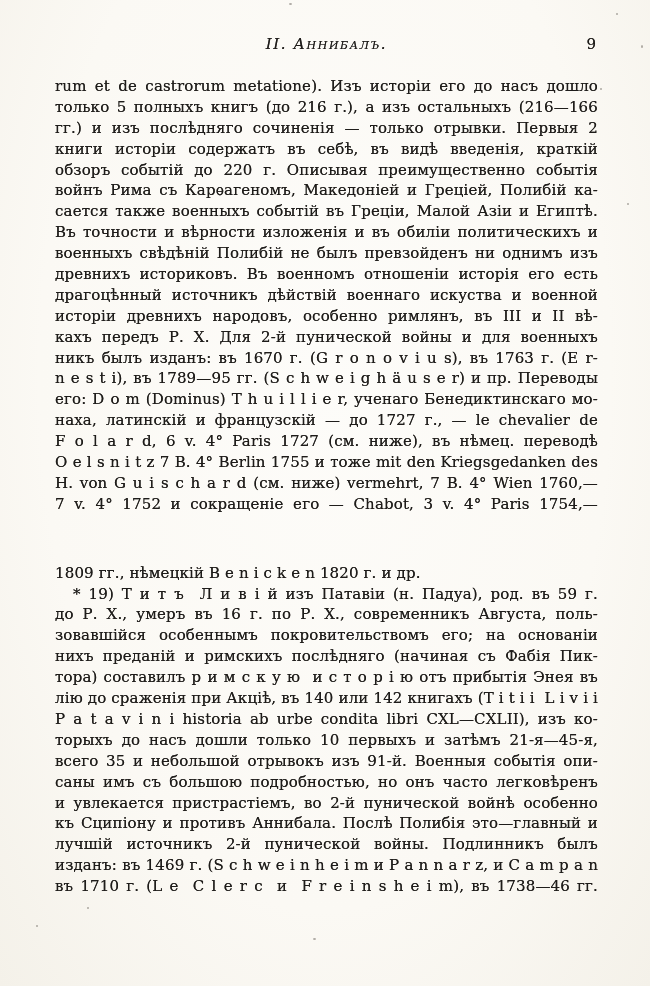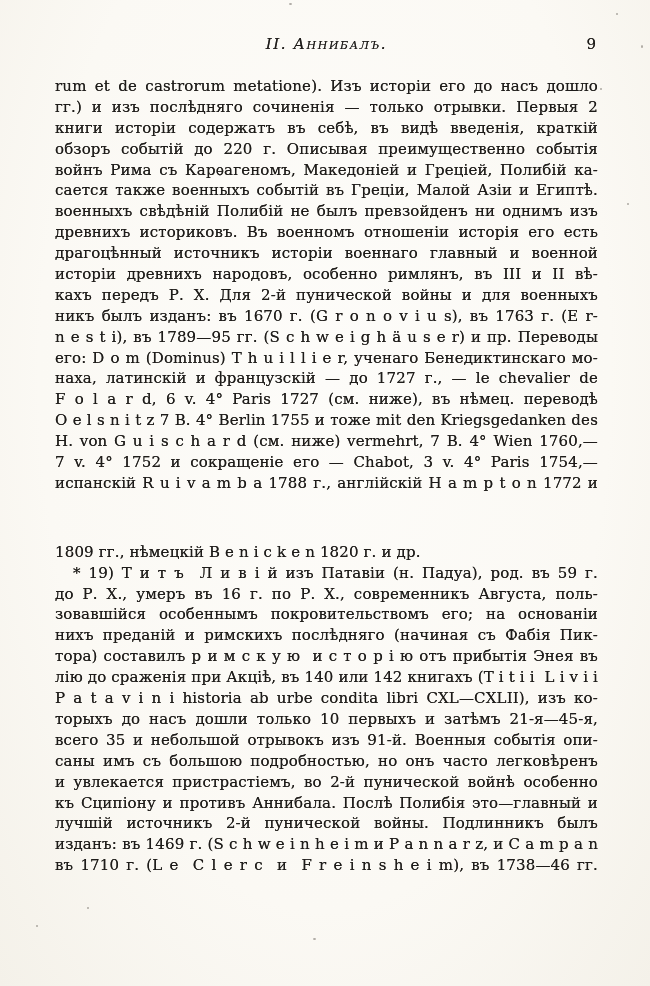--- a/index.html
+++ b/index.html
@@ -68,39 +68,40 @@
 <div class="page">
 
   <div class="running-head">
     <div class="chapter-title">II. Аннибалъ.</div>
     <div class="page-number">9</div>
   </div>
 
   <div class="text-area">
     <div>
         <div class="line">rum et de castrorum metatione). Изъ исторіи его до насъ дошло</div>
+        <div class="line">только 5 полныхъ книгъ (до 216 г.), а изъ остальныхъ (216—166</div>
         <div class="line">гг.) и изъ послѣдняго сочиненія — только отрывки. Первыя 2</div>
         <div class="line">книги исторіи содержатъ въ себѣ, въ видѣ введенія, краткій</div>
         <div class="line">обзоръ событій до 220 г. Описывая преимущественно событія</div>
         <div class="line">войнъ Рима съ Карѳагеномъ, Македоніей и Греціей, Полибій ка-</div>
         <div class="line">сается также военныхъ событій въ Греціи, Малой Азіи и Египтѣ.</div>
+        <div class="line">Въ точности и вѣрности изложенія и въ обиліи политическихъ и</div>
         <div class="line">военныхъ свѣдѣній Полибій не былъ превзойденъ ни однимъ изъ</div>
         <div class="line">древнихъ историковъ. Въ военномъ отношеніи исторія его есть</div>
-        <div class="line">драгоцѣнный источникъ исторіи военнаго главный и военной</div>
+        <div class="line">драгоцѣнный источникъ дѣйствій военнаго искуства и военной</div>
         <div class="line">исторіи древнихъ народовъ, особенно римлянъ, въ III и II вѣ-</div>
         <div class="line">кахъ передъ Р. Х. Для 2-й пунической войны и для военныхъ</div>
         <div class="line">никъ былъ изданъ: въ 1670 г. (G r o n o v i u s), въ 1763 г. (E r-</div>
         <div class="line">n e s t i), въ 1789—95 гг. (S c h w e i g h ä u s e r) и пр. Переводы</div>
         <div class="line">его: D o m (Dominus) T h u i l l i e r, ученаго Бенедиктинскаго мо-</div>
         <div class="line">наха, латинскій и французскій — до 1727 г., — le chevalier de</div>
         <div class="line">F o l a r d, 6 v. 4° Paris 1727 (см. ниже), въ нѣмец. переводѣ</div>
         <div class="line">O e l s n i t z 7 B. 4° Berlin 1755 и тоже mit den Kriegsgedanken des</div>
         <div class="line">H. von G u i s c h a r d (см. ниже) vermehrt, 7 B. 4° Wien 1760,—</div>
         <div class="line">7 v. 4° 1752 и сокращеніе его — Chabot, 3 v. 4° Paris 1754,—</div>
-        <div class="line">испанскій R u i v a m b a 1788 г., англійскій H a m p t o n 1772 и</div>
         <div class="line short">1809 гг., нѣмецкій B e n i c k e n 1820 г. и др.</div>
       </div>
     <div>
         <div class="line indent">* 19) Т и т ъ  Л и в і й изъ Патавіи (н. Падуа), род. въ 59 г.</div>
         <div class="line">до Р. Х., умеръ въ 16 г. по Р. Х., современникъ Августа, поль-</div>
         <div class="line">зовавшійся особеннымъ покровительствомъ его; на основаніи древ-</div>
         <div class="line">нихъ преданій и римскихъ послѣдняго (начиная съ Фабія Пик-</div>
         <div class="line">тора) составилъ р и м с к у ю  и с т о р і ю отъ прибытія Энея въ Ита-</div>
         <div class="line">лію до сраженія при Акціѣ, въ 140 или 142 книгахъ (T i t i i  L i v i i</div>
         <div class="line">P a t a v i n i historia ab urbe condita libri CXL—CXLII), изъ ко-</div>

